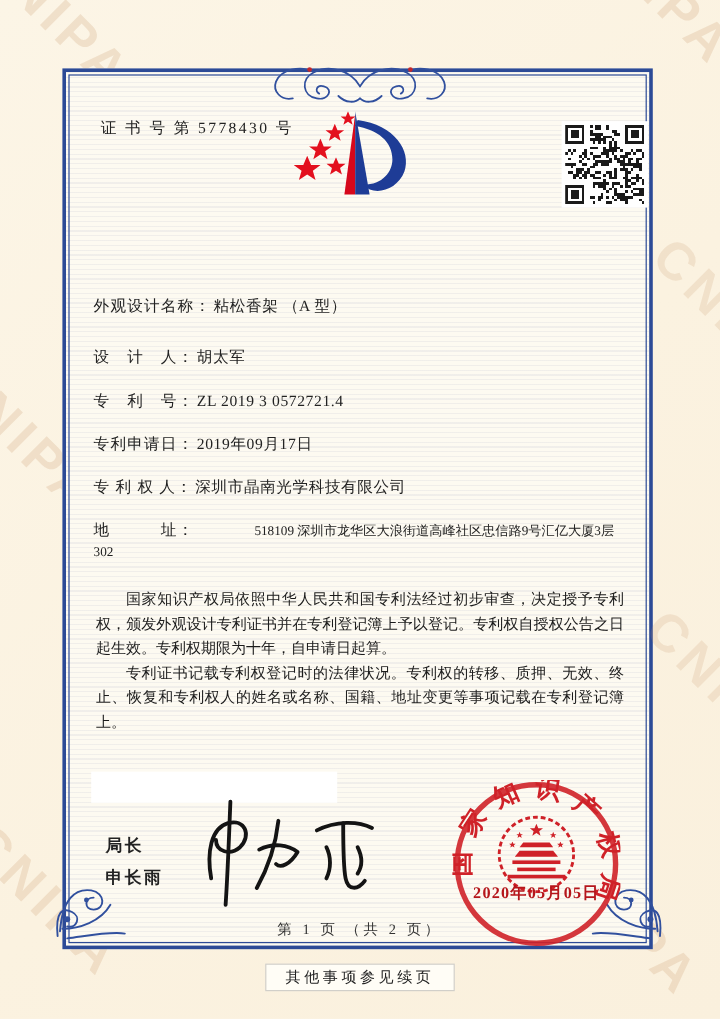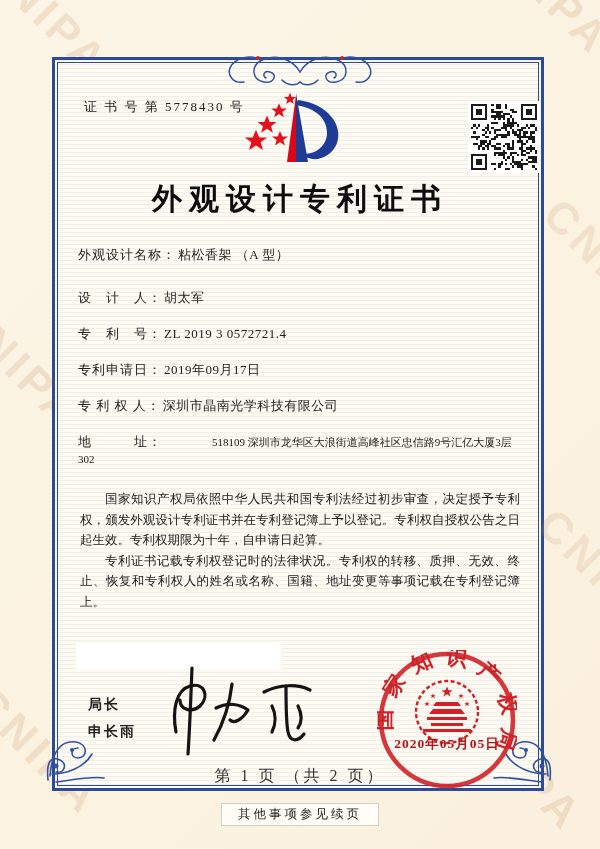--- a/index.html
+++ b/index.html
@@ -52,21 +52,21 @@
   .officer{position:absolute;left:88px;z-index:4;font-size:14px;font-weight:bold;color:#222;letter-spacing:2px;}
   .officer.t1{top:696px;}
   .officer.t2{top:723px;}
   .signature{position:absolute;left:146px;top:662px;z-index:5;}
   .seal{position:absolute;left:377px;top:650px;width:140px;height:140px;z-index:6;}
   .seal-date{
     position:absolute;left:356px;top:735px;width:182px;text-align:center;z-index:7;
     font-size:13.5px;font-weight:bold;color:#b5161b;letter-spacing:1px;
   }
   .page-info{position:absolute;left:0;top:766px;width:100%;text-align:center;z-index:4;
-    font-size:16px;letter-spacing:3px;color:#333;}
+    font-size:12px;letter-spacing:3px;color:#333;}
   .footer-note{
     position:absolute;left:50%;top:803px;transform:translateX(-50%);z-index:4;
     background:#fffdf6;border:1px solid rgba(0,0,0,0.18);padding:2px 16px;
     font-size:12.5px;letter-spacing:3px;color:#222;white-space:nowrap;
   }
   .hiddefs{position:absolute;width:0;height:0;overflow:hidden;}
   .qr svg{display:block;shape-rendering:crispEdges;}
 </style>
 </head>
 <body>
@@ -402,21 +402,20 @@
           <rect x="27" y="27" width="1" height="1"></rect>
           <rect x="10" y="28" width="1" height="1"></rect>
           <rect x="15" y="28" width="1" height="1"></rect>
           <rect x="16" y="28" width="1" height="1"></rect>
           <rect x="22" y="28" width="1" height="1"></rect>
           <rect x="28" y="28" width="1" height="1"></rect>
         </g>
     </svg>
   </div>
 
-  <div class="title">外观设计专利证书</div>
 
   <div class="row" style="top:246px">
     <span class="lbl">外观设计名称：</span><span class="val">粘松香架 （A 型）</span>
   </div>
   <div class="row" style="top:289px">
     <span class="lbl">设　计　人：</span><span class="val">胡太军</span>
   </div>
   <div class="row" style="top:325px">
     <span class="lbl">专　利　号：</span><span class="val">ZL 2019 3 0572721.4</span>
   </div>

